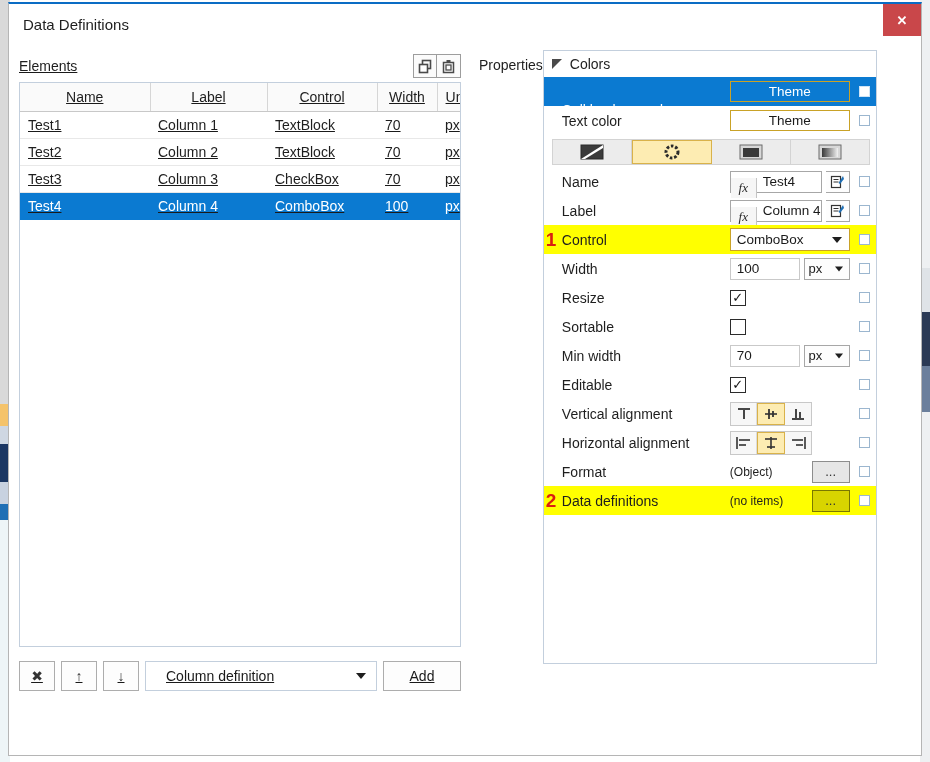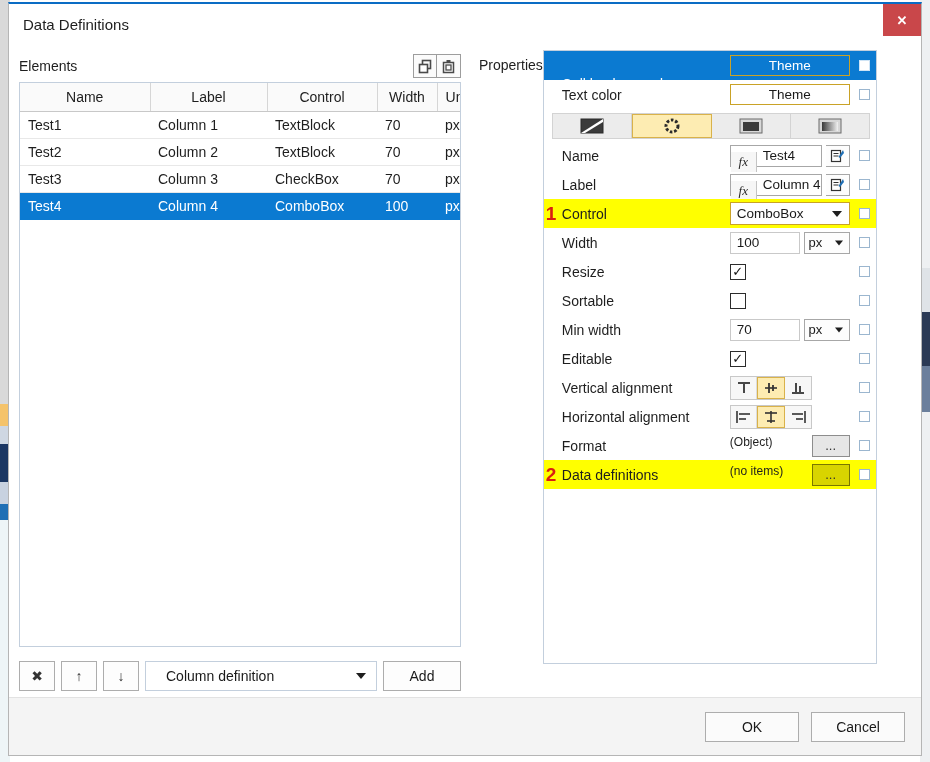--- a/index.html
+++ b/index.html
@@ -63,20 +63,21 @@
     flex: 1 1 auto;
     display: flex;
     padding: 0 0 0 0;
     position: relative;
   }
   #left-pane {
     width: 462px; flex: 0 0 462px;
     display: flex; flex-direction: column;
     padding: 6px 10px 0 10px;
     position: relative;
+    text-decoration: underline;
   }
   #right-pane {
     flex: 1 1 auto;
     display: flex; flex-direction: row;
     padding: 6px 14px 0 8px;
     position: relative;
   }
 
   .pane-heading {
     font-size: 14px; color: #1e1e1e;
@@ -186,21 +187,21 @@
     padding-left: 18px;
   }
   .prop-row.selected { background: #0b7ad1; }
   .prop-row.selected .prop-label { color: #ffffff; margin-top: 36px; }
   .prop-row.highlight { background: #ffff00; }
   .prop-label {
     width: 168px; flex: 0 0 168px;
     font-size: 14px; color: #1e1e1e;
   }
   .prop-value {
-    flex: 1 1 auto; display: flex; align-items: flex-start; gap: 4px;
+    flex: 1 1 auto; display: flex; align-items: center; gap: 4px;
     padding-right: 4px;
   }
   .prop-check {
     width: 22px; flex: 0 0 22px;
     display: flex; align-items: center; justify-content: center;
   }
   .mini-box {
     width: 11px; height: 11px;
     border: 1px solid #9bb6cf; background: #ffffff;
   }
@@ -456,20 +457,24 @@
         <div id="add-button">Add</div>
       </div>
     </div>
 
     <div id="right-pane">
 
       <div class="pane-heading">Properties</div>
 
       <div id="props-wrap">
 
+        <div class="group-header">
+          <span class="tri"></span>
+          <span>Colors</span>
+        </div>
 
         <div class="prop-row selected">
           <span class="prop-label">Cell background</span>
           <span class="prop-value">
             <span class="theme-field">Theme</span>
           </span>
           <span class="prop-check">
               <span class="mini-box"></span>
             </span>
         </div>
@@ -718,17 +723,13 @@
           </span>
           <span class="prop-check">
               <span class="mini-box"></span>
             </span>
         </div>
 
       </div>
     </div>
   </div>
 
-  <div id="footer">
-    <div class="dlg-btn">OK</div>
-    <div class="dlg-btn">Cancel</div>
-  </div>
 </div>
 
 </body></html>

